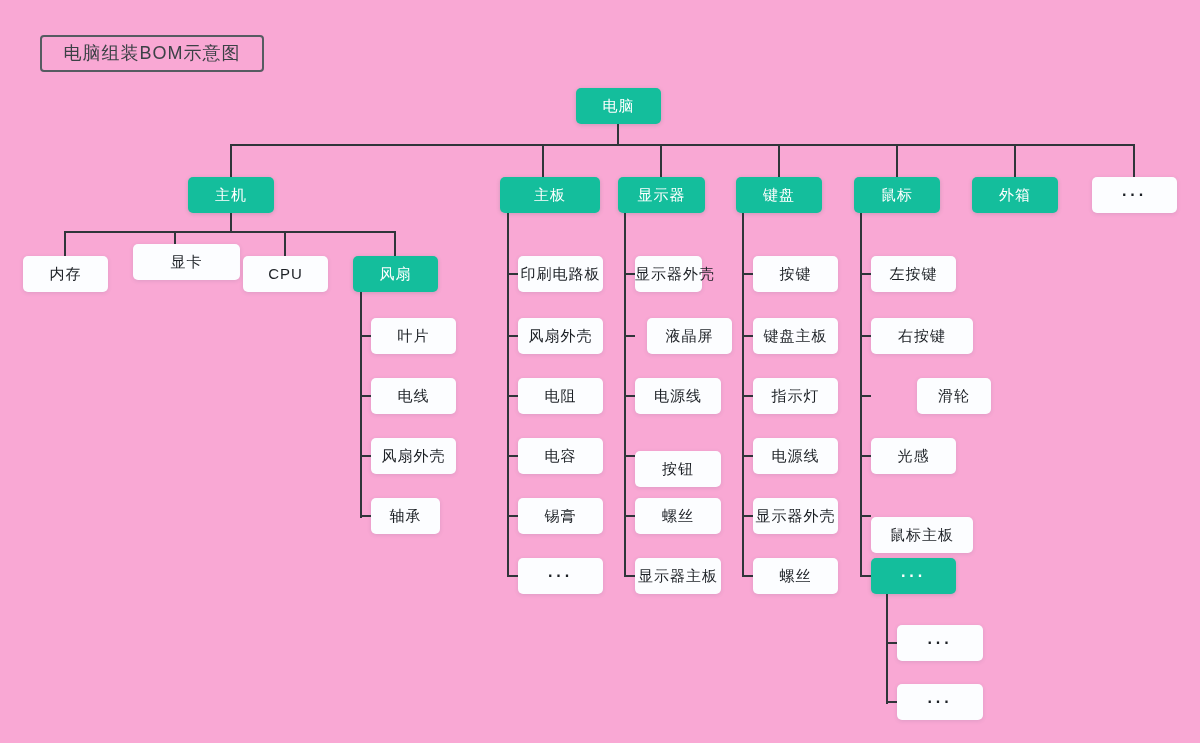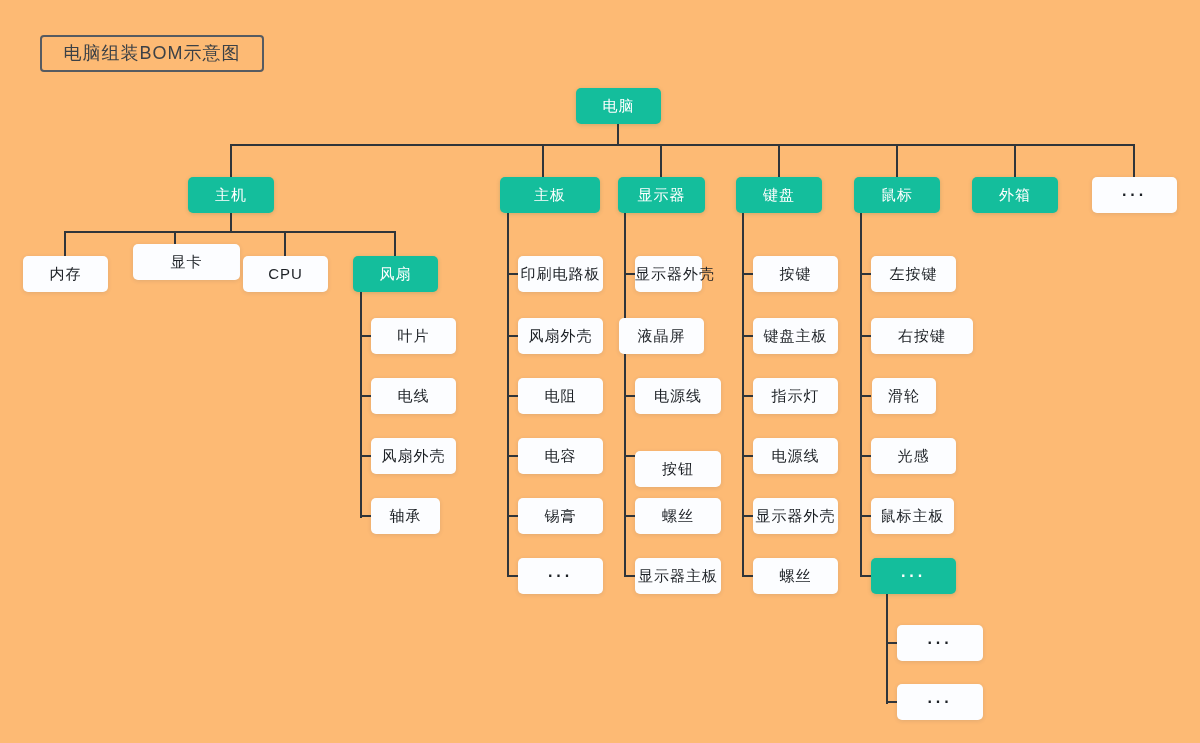--- a/index.html
+++ b/index.html
@@ -3,21 +3,21 @@
 <meta charset="utf-8">
 <style>
   html,body{margin:0;padding:0;}
   body{
     font-family:"Liberation Sans","DejaVu Sans",sans-serif;
     background:#ebf2fa;
   }
   .canvas{
     position:relative;
     width:1200px;height:743px;
-    background:#fdba74;
+    background:#f9a8d4;
     overflow:hidden;
   }
   .title-box{
     position:absolute;left:40px;top:35px;width:224px;height:37px;
     border:2px solid #565b61;border-radius:4px;
     box-sizing:border-box;
     color:#3c4146;font-size:18px;line-height:33px;text-align:center;
     letter-spacing:1px;
     z-index:3;
   }
@@ -69,38 +69,38 @@
   <div class="node white" style="left:371px;top:498px;width:69px">轴承</div>
 
   <div class="node white" style="left:518px;top:256px;width:85px">印刷电路板</div>
   <div class="node white" style="left:518px;top:318px;width:85px">风扇外壳</div>
   <div class="node white" style="left:518px;top:378px;width:85px">电阻</div>
   <div class="node white" style="left:518px;top:438px;width:85px">电容</div>
   <div class="node white" style="left:518px;top:498px;width:85px">锡膏</div>
   <div class="node white dots" style="left:518px;top:558px;width:85px">···</div>
 
   <div class="node white" style="left:635px;top:256px;width:67px">显示器外壳</div>
-  <div class="node white" style="left:619px;top:318px;width:85px">液晶屏</div>
+  <div class="node white" style="left:647px;top:318px;width:85px">液晶屏</div>
   <div class="node white" style="left:635px;top:378px;width:86px">电源线</div>
   <div class="node white" style="left:635px;top:451px;width:86px">按钮</div>
   <div class="node white" style="left:635px;top:498px;width:86px">螺丝</div>
   <div class="node white" style="left:635px;top:558px;width:86px">显示器主板</div>
 
   <div class="node white" style="left:753px;top:256px;width:85px">按键</div>
   <div class="node white" style="left:753px;top:318px;width:85px">键盘主板</div>
   <div class="node white" style="left:753px;top:378px;width:85px">指示灯</div>
   <div class="node white" style="left:753px;top:438px;width:85px">电源线</div>
   <div class="node white" style="left:753px;top:498px;width:85px">显示器外壳</div>
   <div class="node white" style="left:753px;top:558px;width:85px">螺丝</div>
 
   <div class="node white" style="left:871px;top:256px;width:85px">左按键</div>
   <div class="node white" style="left:871px;top:318px;width:102px">右按键</div>
-  <div class="node white" style="left:872px;top:378px;width:64px">滑轮</div>
+  <div class="node white" style="left:917px;top:378px;width:74px">滑轮</div>
   <div class="node white" style="left:871px;top:438px;width:85px">光感</div>
-  <div class="node white" style="left:871px;top:498px;width:83px">鼠标主板</div>
+  <div class="node white" style="left:871px;top:517px;width:102px">鼠标主板</div>
   <div class="node green dots" style="left:871px;top:558px;width:85px">···</div>
 
   <div class="node white dots" style="left:897px;top:625px;width:86px">···</div>
   <div class="node white dots" style="left:897px;top:684px;width:86px">···</div>
 
 <div class="line" style="left: 617px; top: 124px; width: 2px; height: 22px;"></div>
     <div class="line" style="left: 230px; top: 144px; width: 905px; height: 2px;"></div>
     <div class="line" style="left: 230px; top: 144px; width: 2px; height: 33px;"></div>
     <div class="line" style="left: 542px; top: 144px; width: 2px; height: 33px;"></div>
     <div class="line" style="left: 660px; top: 144px; width: 2px; height: 33px;"></div>

